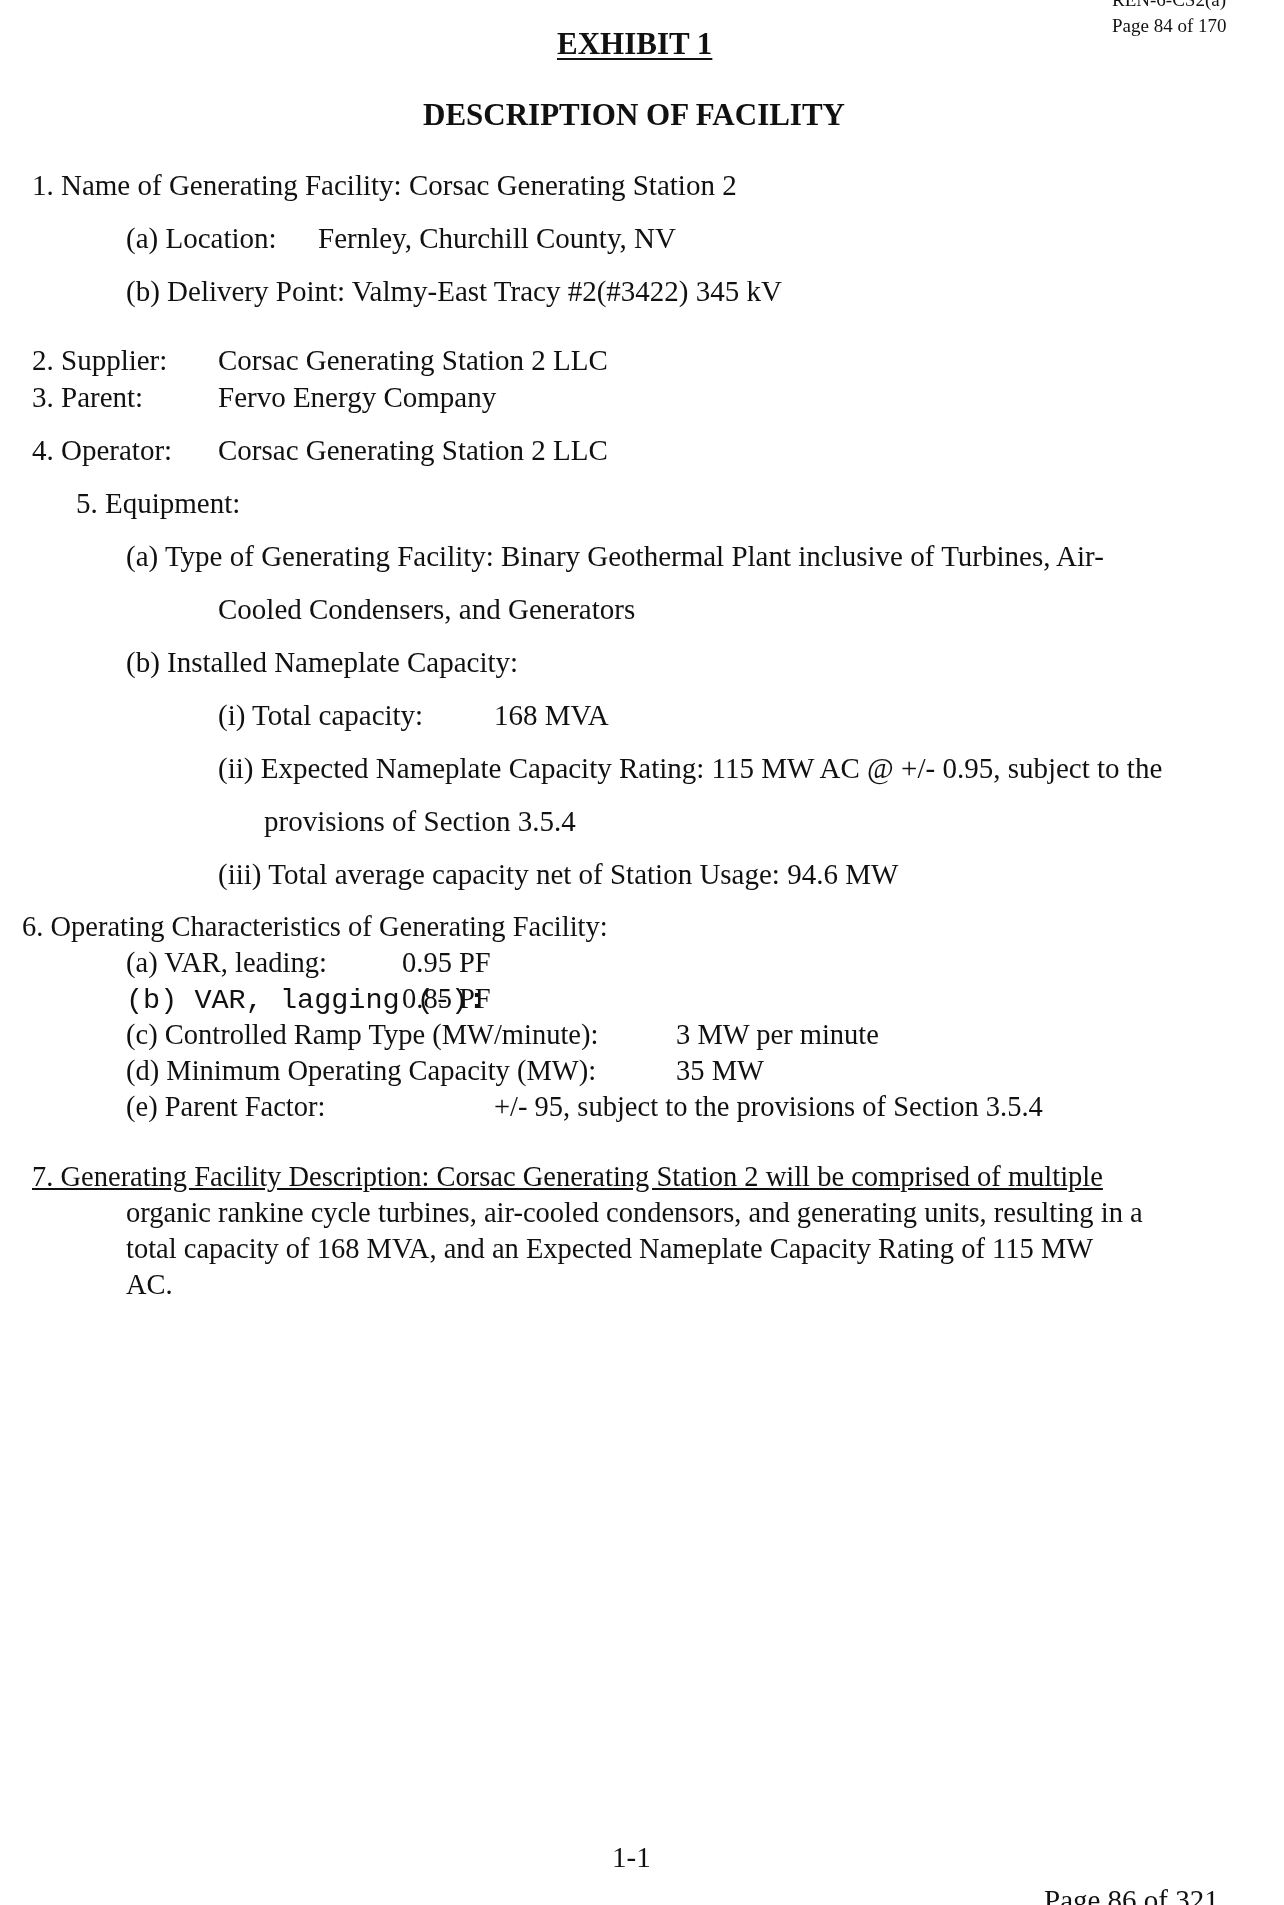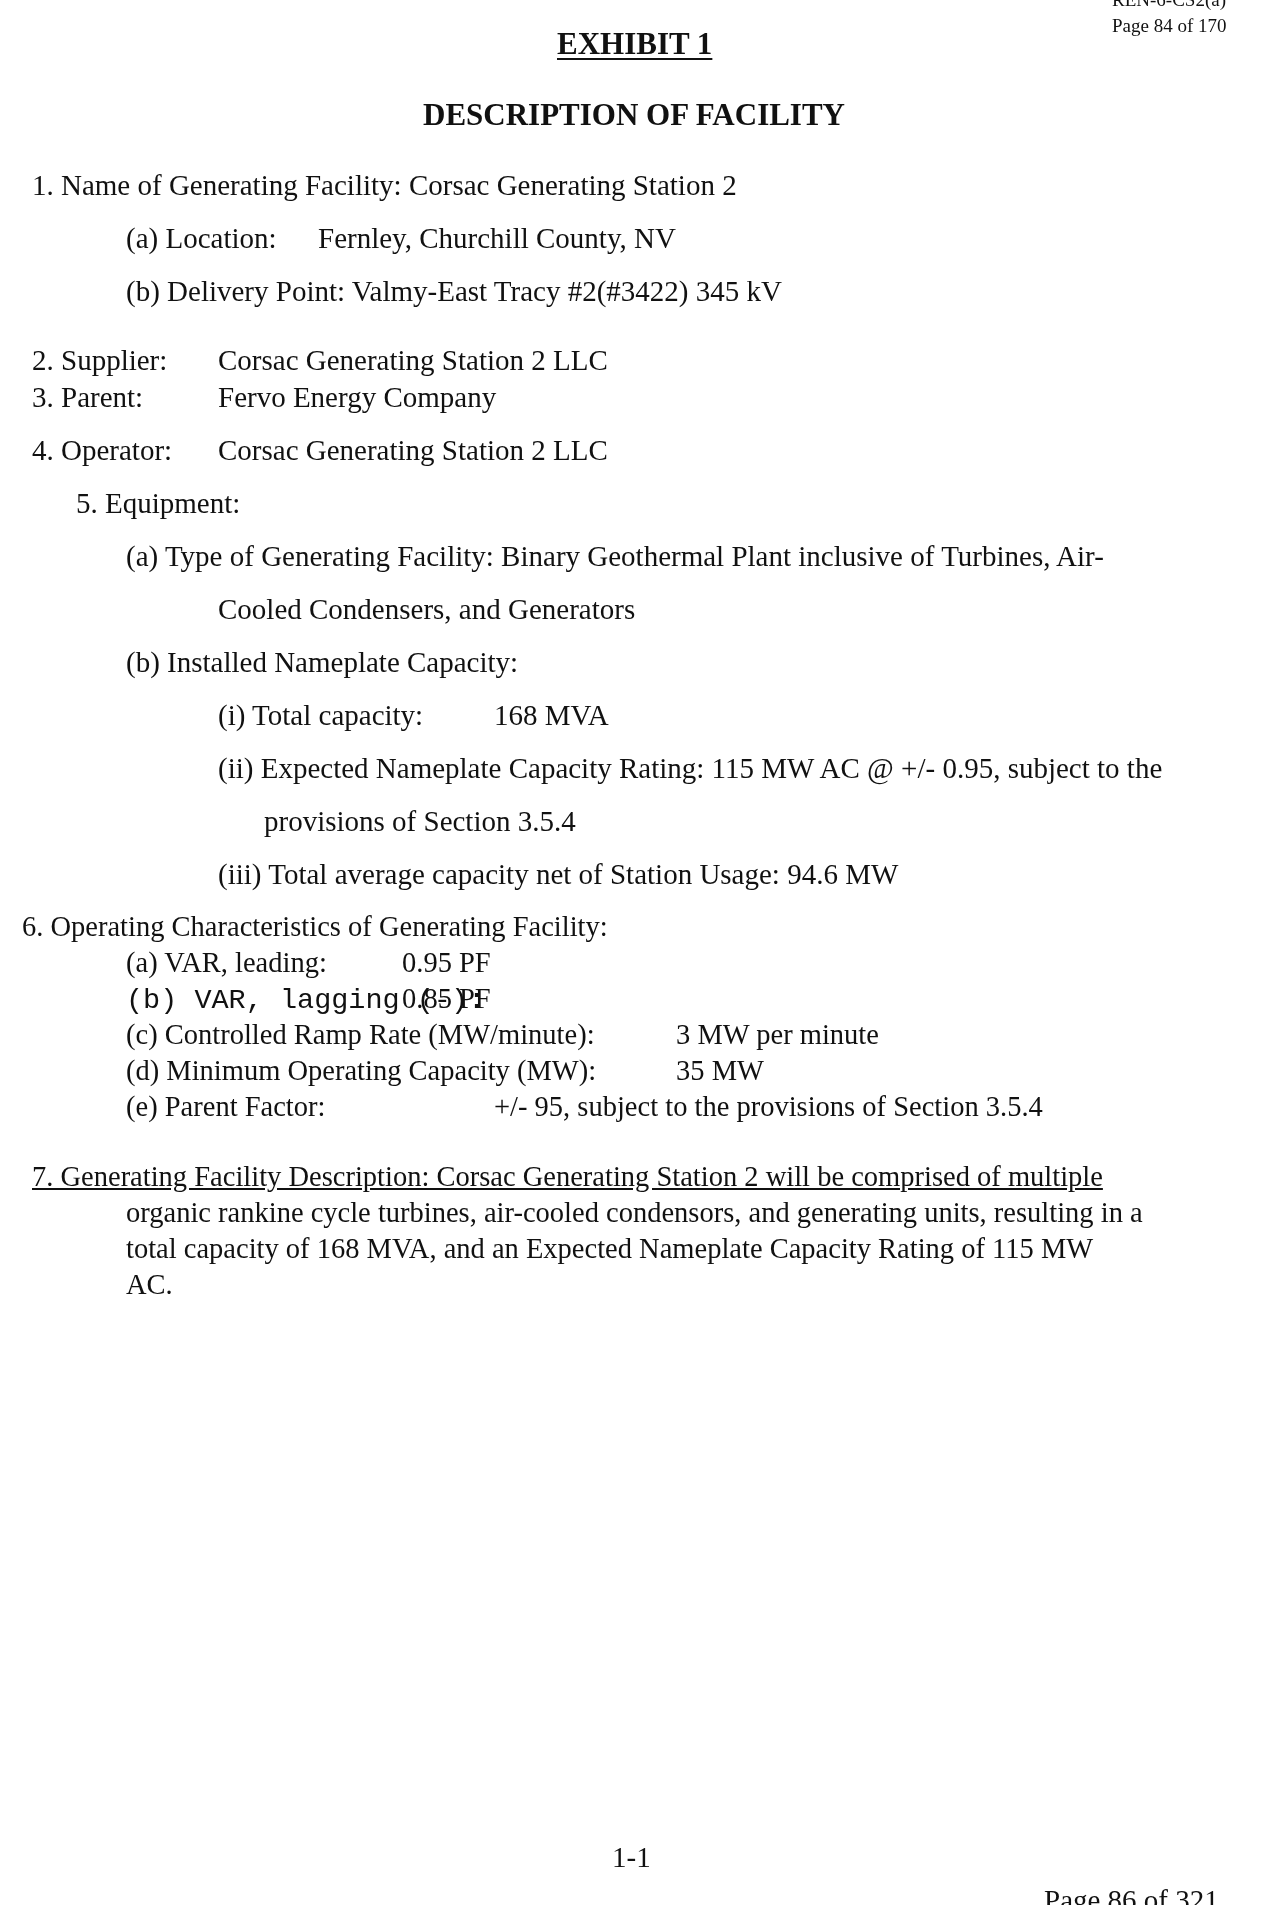--- a/index.html
+++ b/index.html
@@ -53,21 +53,21 @@
 <div class="abs t" style="left:218px; top:857px;">(iii) Total average capacity net of Station Usage: 94.6 MW</div>
 
 <div class="abs t2" style="left:22px; top:910px;">6. Operating Characteristics of Generating Facility:</div>
 <div class="abs t2" style="left:126px; top:946px;">
   <span class="lbl" style="width:276px;">(a) VAR, leading:</span><span>0.95 PF</span>
 </div>
 <div class="abs t2" style="left:126px; top:982px;">
   <span class="lbl" style="width:276px;font-family:Liberation Mono, monospace;">(b) VAR, lagging (-):</span><span>0.85 PF</span>
 </div>
 <div class="abs t2" style="left:126px; top:1018px;">
-  <span class="lbl" style="width:550px;">(c) Controlled Ramp Rate (MW/minute):</span><span>3 MW per minute</span>
+  <span class="lbl" style="width:550px;">(c) Controlled Ramp Type (MW/minute):</span><span>3 MW per minute</span>
 </div>
 <div class="abs t2" style="left:126px; top:1054px;">
   <span class="lbl" style="width:550px;">(d) Minimum Operating Capacity (MW):</span><span>35 MW</span>
 </div>
 <div class="abs t2" style="left:126px; top:1090px;">
   <span class="lbl" style="width:368px;">(e) Parent Factor:</span><span>+/- 95, subject to the provisions of Section 3.5.4</span>
 </div>
 
 <div class="abs t2" style="left:32px; top:1160px;text-decoration:underline;">7. Generating Facility Description: Corsac Generating Station 2 will be comprised of multiple</div>
 <div class="abs t2" style="left:126px; top:1196px;">organic rankine cycle turbines, air-cooled condensors, and generating units, resulting in a</div>

